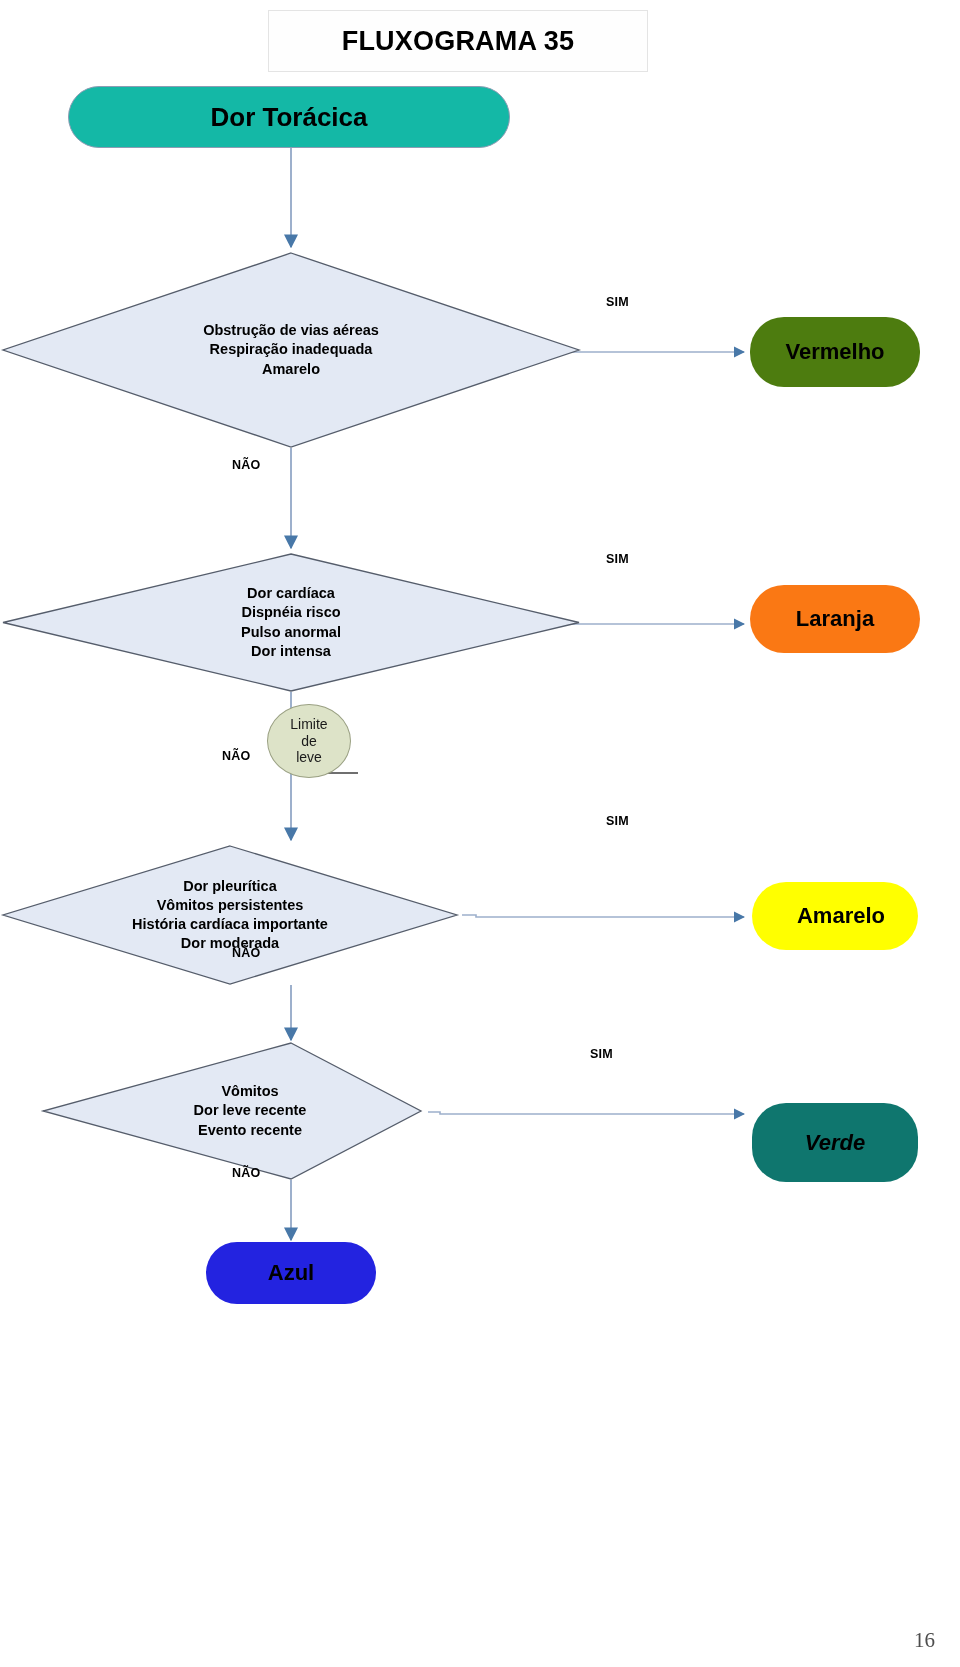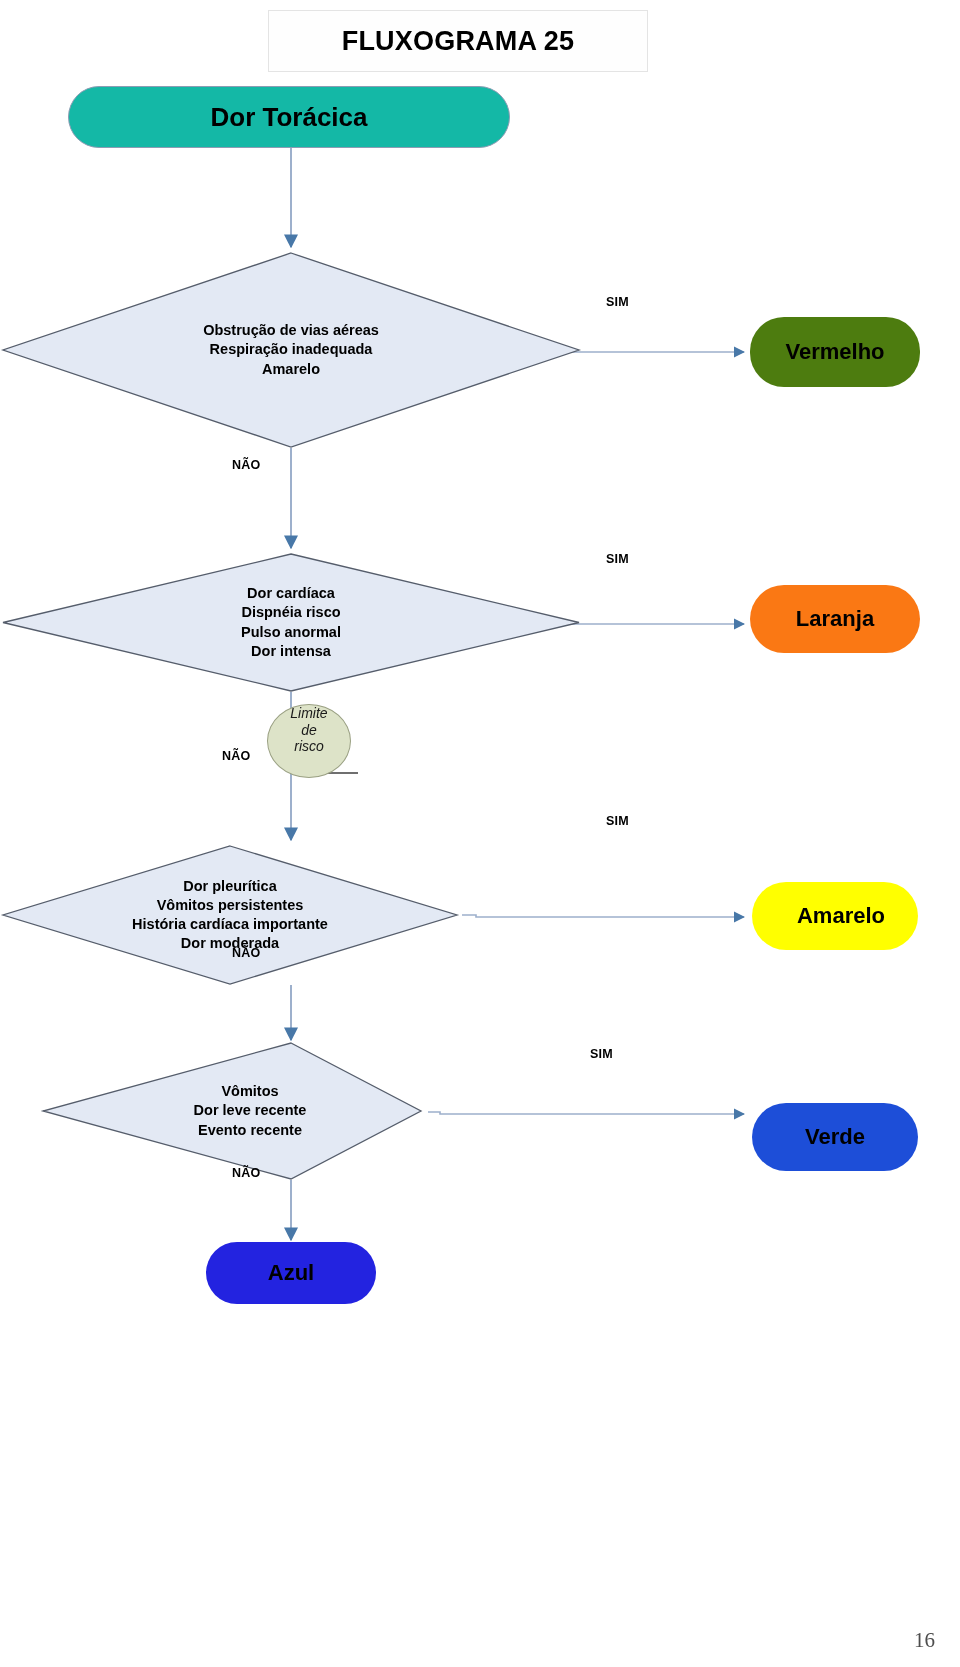--- a/index.html
+++ b/index.html
@@ -102,24 +102,23 @@
     left: 267px;
     top: 704px;
     width: 84px;
     height: 74px;
     border-radius: 50%;
     background: #dde3c8;
     border: 1px solid #9aa083;
     display: flex;
     flex-direction: column;
     align-items: center;
-    justify-content: flex-start;
+    justify-content: center;
     line-height: 1.18;
     z-index: 3;
-    font-style: italic;
   }
   .risk-ellipse .rt {
     font-size: 14px;
     color: #1a1a1a;
     font-weight: normal;
   }
 
   
   .edge-label {
     position: absolute;
@@ -170,21 +169,21 @@
     <path d="M 462 915 L 476 915 L 476 917 L 744 917" fill="none" stroke="#9db0cc" stroke-width="1.6" marker-end="url(#arrowBlue)"></path>
 
     <line x1="291" y1="985" x2="291" y2="1040" stroke="#9db0cc" stroke-width="2" marker-end="url(#arrowBlue)"></line>
 
     <path d="M 428 1112 L 440 1112 L 440 1114 L 744 1114" fill="none" stroke="#9db0cc" stroke-width="1.6" marker-end="url(#arrowBlue)"></path>
 
     <line x1="291" y1="1180" x2="291" y2="1240" stroke="#9db0cc" stroke-width="2" marker-end="url(#arrowBlue)"></line>
   </svg>
 
   <div class="title-box">
-    <span class="t">FLUXOGRAMA 25</span>
+    <span class="t">FLUXOGRAMA 35</span>
   </div>
 
   <div class="startnode" style="background: #14b8a6; justify-content: center;">
     <span class="t">Dor Torácica</span>
   </div>
 
   <div class="diamond-wrap" style="left:2px; top:252px; width:578px; height:196px;">
     <svg width="578" height="196" viewBox="0 0 578 196">
       <polygon points="289,1 577,98 289,195 1,98" fill="#e3e9f4" stroke="#555d6b" stroke-width="1.3"></polygon>
     </svg>
@@ -215,21 +214,21 @@
   <div class="edge-label" style="left:606px; top:552px;">SIM</div>
   <div class="edge-label" style="left:222px; top:749px;">NÃO</div>
 
   <div class="pill" id="pill-laranja" style="left: 750px; top: 585px; width: 170px; height: 68px; background: rgb(250, 120, 20);">
     <span class="t" style="color: #000000;">Laranja</span>
   </div>
 
   <div class="risk-ellipse" style="background: rgb(221, 227, 200);">
     <span class="rt">Limite</span>
     <span class="rt">de</span>
-    <span class="rt">risco</span>
+    <span class="rt">leve</span>
   </div>
 
   <div class="diamond-wrap" style="left:2px; top:845px; width:456px; height:140px;">
     <svg width="456" height="140" viewBox="0 0 456 140">
       <polygon points="228,1 455,70 228,139 1,70" fill="#e3e9f4" stroke="#555d6b" stroke-width="1.3"></polygon>
     </svg>
     <div class="dlabel">
       <span>Dor pleurítica</span>
       <span>Vômitos persistentes</span>
       <span>História cardíaca importante</span>
@@ -249,21 +248,21 @@
     </svg>
     <div class="dlabel" style="padding-left:36px;">
       <span>Vômitos</span>
       <span>Dor leve recente</span>
       <span>Evento recente</span>
     </div>
   </div>
   <div class="edge-label" style="left:590px; top:1047px;">SIM</div>
   <div class="edge-label" style="left:232px; top:1166px;">NÃO</div>
 
-  <div class="pill" id="pill-verde" style="left: 752px; top: 1103px; width: 166px; height: 68px; background: #1d4ed8;">
+  <div class="pill" id="pill-verde" style="left: 752px; top: 1103px; width: 166px; height: 79px; background: #0f766e; font-style: italic;">
     <span class="t" style="color: rgb(0, 0, 0);">Verde</span>
   </div>
 
   <div class="pill" id="pill-azul" style="left: 206px; top: 1242px; width: 170px; height: 62px; background: rgb(35, 35, 224);">
     <span class="t" style="color: rgb(0, 0, 0);">Azul</span>
   </div>
 
   <div class="page-num">16</div>
 
 </div>

